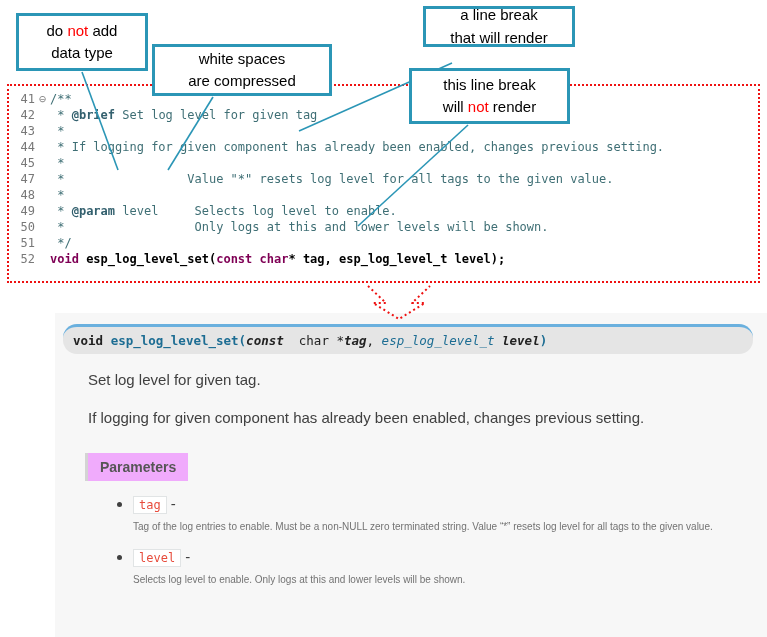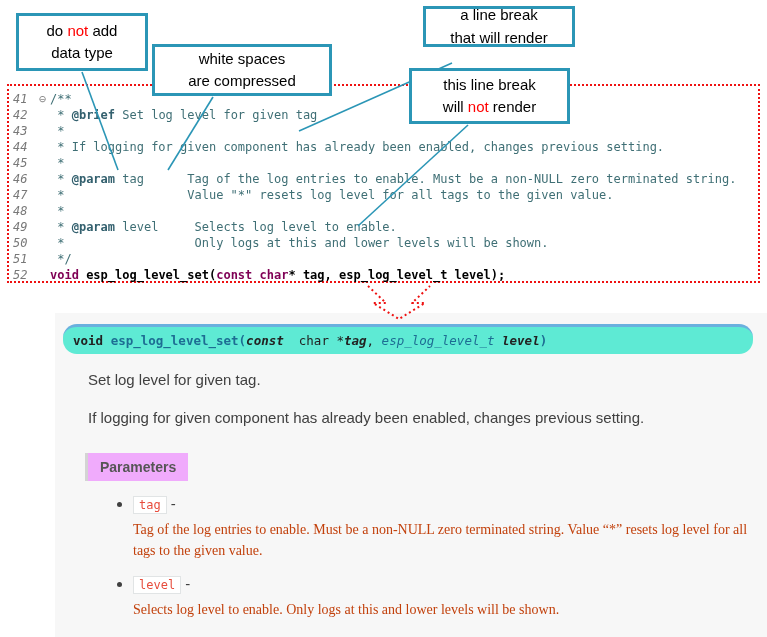--- a/index.html
+++ b/index.html
@@ -25,35 +25,35 @@
   #callout-break-no-render { left:409px; top:68px; width:161px; height:56px; }
 
   
   .code-block {
     position:absolute; left:7px; top:84px; width:753px; height:199px;
     border:2px dotted #ee1111; background:#fff; z-index:1;
     padding:5px 0 0 4px;
     font-family:"DejaVu Sans Mono", monospace; font-size:12px; line-height:16px;
   }
   .code-line { display:flex; white-space:pre; }
-  .ln   { width:22px; flex:0 0 auto; color:#787878;font-style:italic; }
+  .ln   { width:22px; flex:0 0 auto; text-align:right; color:#787878; }
   .fold { width:15px; flex:0 0 auto; text-align:center; color:#8a8a8a; }
   .code { white-space:pre; }
   .seg.c  { color:#3f6f75; }
   .seg.t  { color:#33606e; font-weight:bold; }
   .seg.k  { color:#7f0055; font-weight:bold; }
   .seg.pb { color:#000000; font-weight:bold; }
 
   
   .docs {
     position:absolute; left:55px; top:313px; width:712px; height:324px;
     background:#f7f7f7; z-index:1; color:#404040;
   }
   .sig {
-    margin:11px 14px 0 8px; background:#5eead4; border-top:3px solid #6ab0de;
+    margin:11px 14px 0 8px; background:#e5e5e5; border-top:3px solid #6ab0de;
     padding:6px 10px; font-family:"DejaVu Sans Mono", monospace; font-size:12.5px;
     color:#222; white-space:pre;border-radius:14px;
   }
   .sig .kw    { font-weight:bold; color:#222; }
   .sig .name  { font-weight:bold; color:#1d6d93; }
   .sig .itkw  { font-weight:bold; font-style:italic; color:#222; }
   .sig .plain { color:#222; }
   .sig .argn  { font-weight:bold; font-style:italic; color:#222; }
   .sig .type  { font-style:italic; color:#1d6d93; }
 
@@ -65,21 +65,21 @@
     background:#f0abfc; border-left:3px solid #d4d4d4;
     padding:6px 12px; font-weight:bold; color:#555; font-size:14px;
   }
   ul.param-list { margin:14px 0 0 0; padding-left:78px; list-style:disc; color:#404040; }
   li.param-item { margin-bottom:14px; font-size:15px; }
   .inline-code {
     font-family:"DejaVu Sans Mono", monospace; font-size:12px;
     color:#e74c3c; background:#fff; border:1px solid #e1e4e5; padding:1px 5px;
   }
   .param-sep { color:#404040; }
-  .param-desc { margin-top:7px; max-width:622px; font-size:14px; line-height:1.5; color:#c2410c;font-family:Liberation Serif, serif; }
+  .param-desc { margin-top:7px; max-width:622px; font-size:10px; line-height:1.5; color:#737373; }
 </style>
 </head>
 <body>
 
 <div class="canvas">
 
   <svg class="overlay-svg" viewBox="0 0 767 637" xmlns="http://www.w3.org/2000/svg">
     <line x1="82" y1="72" x2="118" y2="170" stroke="#2b96b6" stroke-width="1.6"></line>
     <line x1="213" y1="97" x2="168" y2="170" stroke="#2b96b6" stroke-width="1.6"></line>
     <line x1="452" y1="63" x2="299" y2="131" stroke="#2b96b6" stroke-width="1.6"></line>
@@ -117,23 +117,20 @@
     <div class="code-line">
       <span class="ln">43</span><span class="fold"></span><span class="code"><span class="seg c"> *</span></span>
     </div>
     <div class="code-line">
       <span class="ln">44</span><span class="fold"></span><span class="code"><span class="seg c"> * If logging for given component has already been enabled, changes previous setting.</span></span>
     </div>
     <div class="code-line">
       <span class="ln">45</span><span class="fold"></span><span class="code"><span class="seg c"> *</span></span>
     </div>
     <div class="code-line">
-      <span class="ln">46</span><span class="fold"></span><span class="code"><span class="seg c"> * </span><span class="seg t">@param</span><span class="seg c"> tag      Tag of the log entries to enable. Must be a non-NULL zero terminated string.</span></span>
-    </div>
-    <div class="code-line">
       <span class="ln">47</span><span class="fold"></span><span class="code"><span class="seg c"> *                 Value "*" resets log level for all tags to the given value.</span></span>
     </div>
     <div class="code-line">
       <span class="ln">48</span><span class="fold"></span><span class="code"><span class="seg c"> *</span></span>
     </div>
     <div class="code-line">
       <span class="ln">49</span><span class="fold"></span><span class="code"><span class="seg c"> * </span><span class="seg t">@param</span><span class="seg c"> level     Selects log level to enable.</span></span>
     </div>
     <div class="code-line">
       <span class="ln">50</span><span class="fold"></span><span class="code"><span class="seg c"> *                  Only logs at this and lower levels will be shown.</span></span>

